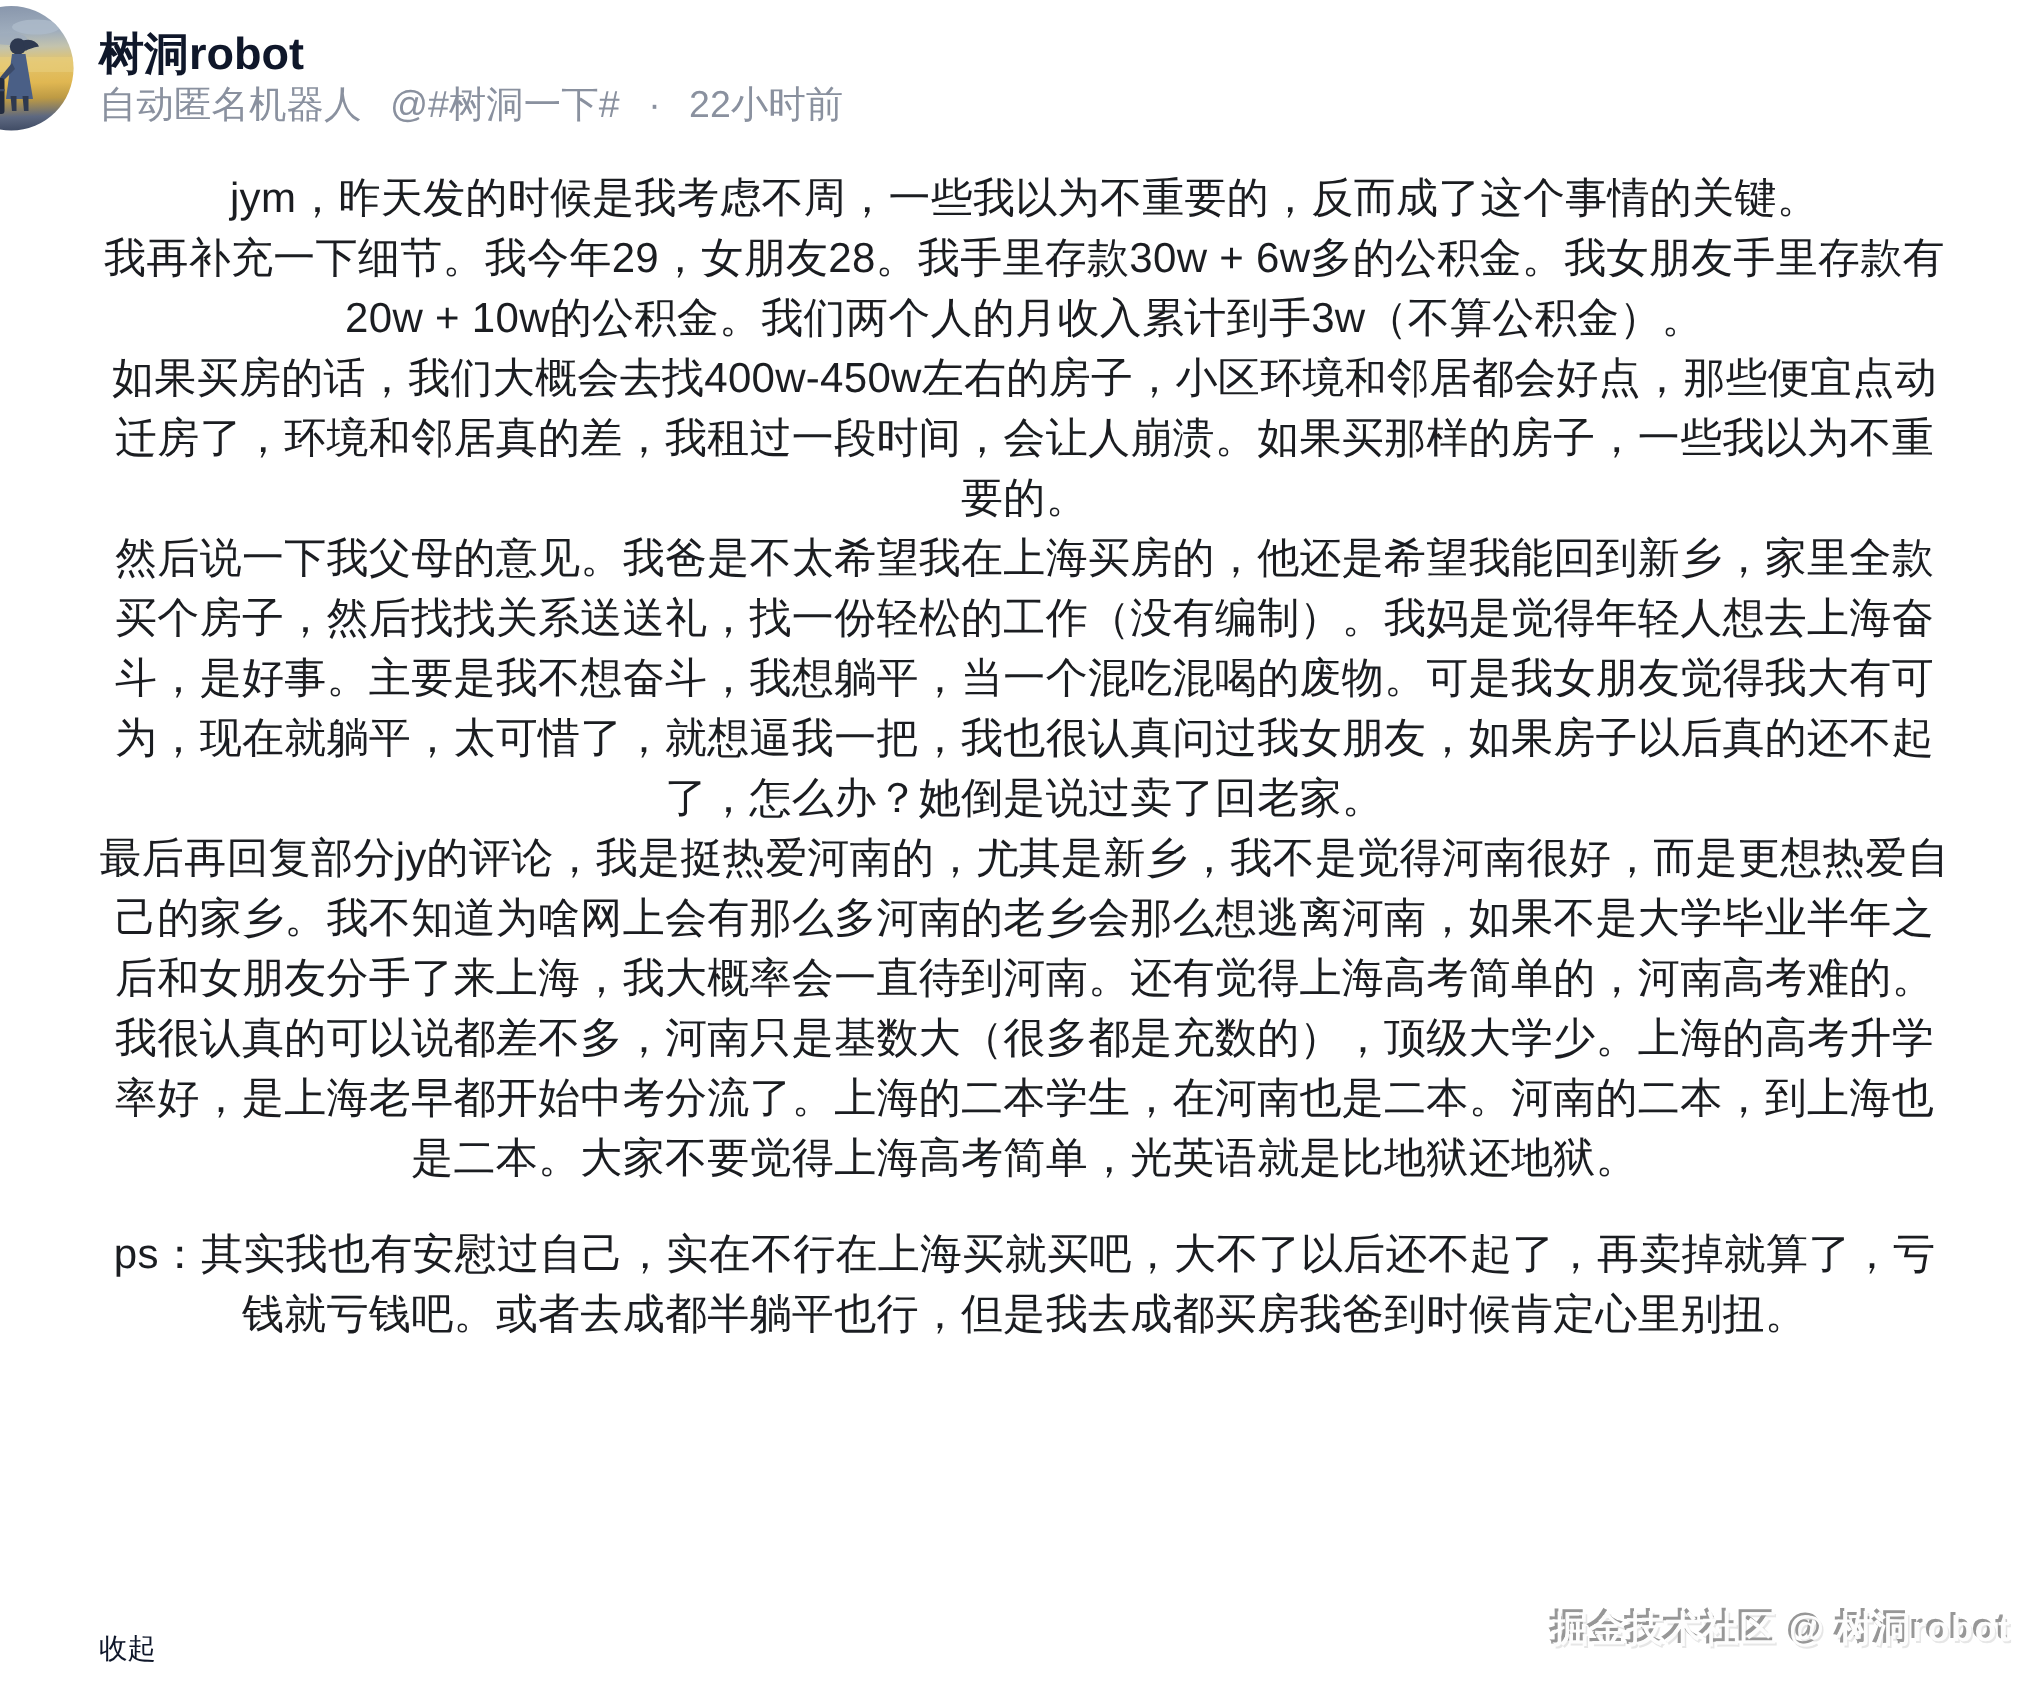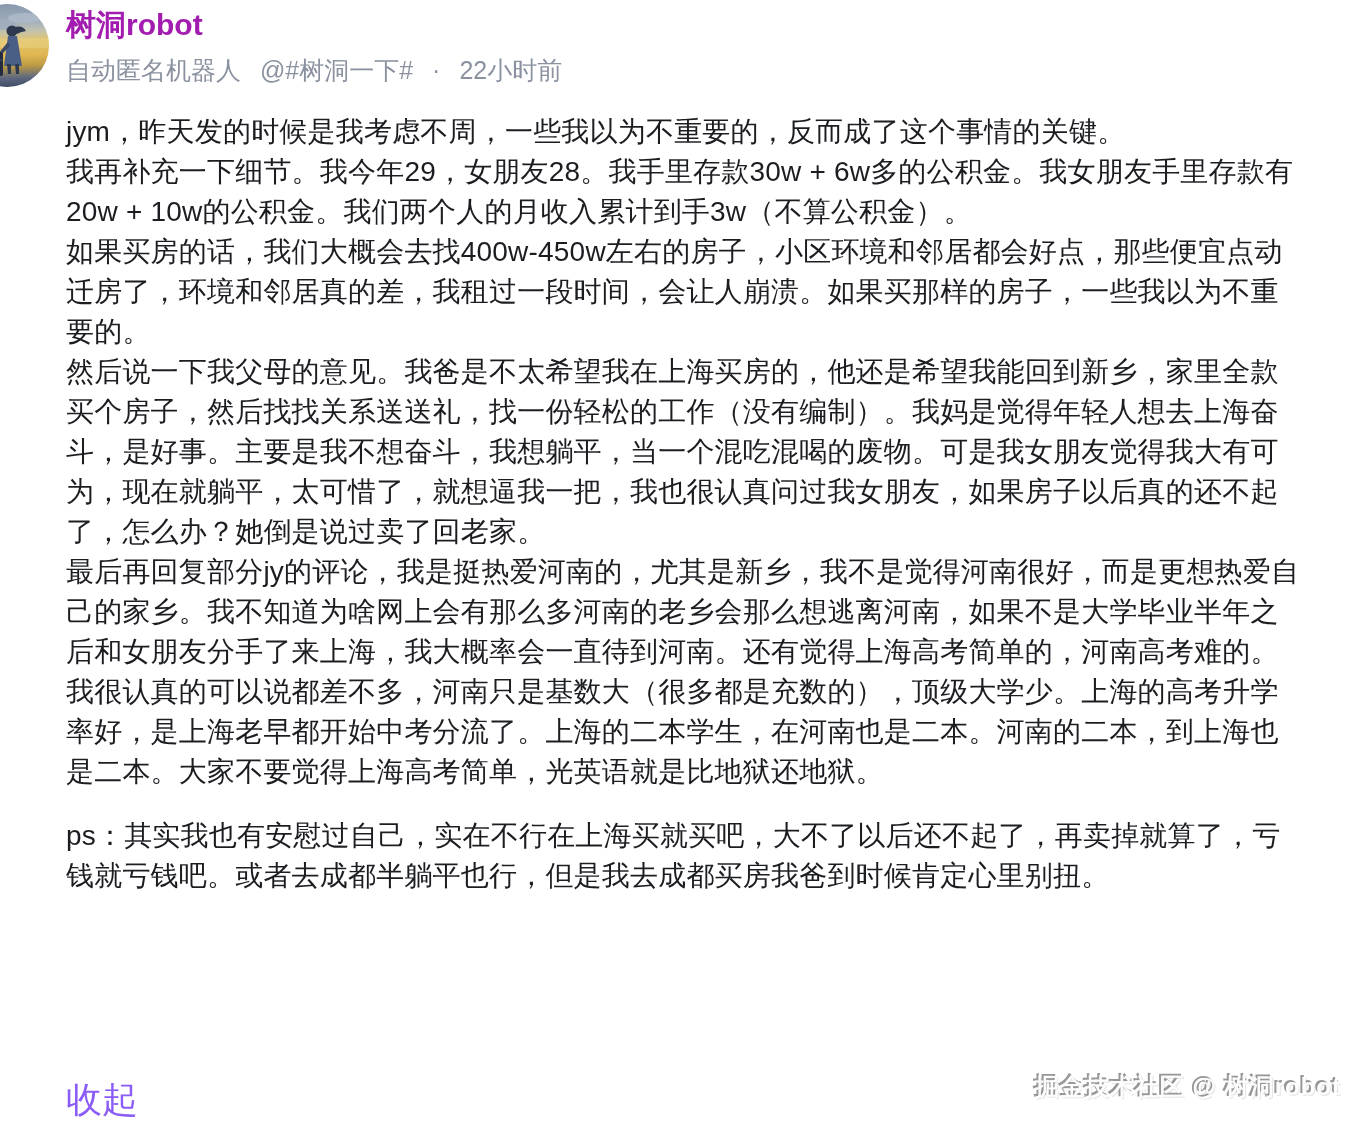--- a/index.html
+++ b/index.html
@@ -26,25 +26,25 @@
     background: linear-gradient(178deg,
       #8795ab 0%, #9fadbd 22%, #c3c3ad 34%,
       #e2c36a 46%, #e0b752 62%, #bd9a44 74%,
       #5d6880 88%, #3c4861 100%);
     cursor: pointer;
   }
   .avatar svg { position: absolute; left: 0; top: 0; }
   .username {
     position: absolute;
     left: 66px;
-    top: 8px;
+    top: 20px;
     font-size: 30px;
     line-height: 34px;
     font-weight: 700;
-    color: #a21caf;
+    color: #0f172a;
     cursor: pointer;
   }
   .subline {
     position: absolute;
     left: 66px;
     top: 56px;
     font-size: 25px;
     line-height: 28px;
     color: #8a919f;
     white-space: nowrap;
@@ -56,31 +56,31 @@
   .body {
     position: absolute;
     top: 112px;
     left: 66px;
     width: 1234px;
     font-size: 28px;
     line-height: 40px;
     color: #1b1d21;
     letter-spacing: 0.2px;
   }
-  .body p { margin: 0; padding: 0; }
+  .body p { margin: 0; padding: 0; text-align: center; }
   .body p.ps { margin-top: 24px; }
 
   
   .collapse {
     position: absolute;
     left: 66px;
     top: 1083px;
-    font-size: 36px;
+    font-size: 19px;
     line-height: 34px;
-    color: #8b5cf6;
+    color: #0f172a;
     text-decoration: none;
     cursor: pointer;
   }
   .watermark {
     position: absolute;
     right: 13px;
     top: 1070px;
     font-size: 24px;
     line-height: 34px;
     font-weight: 700;

